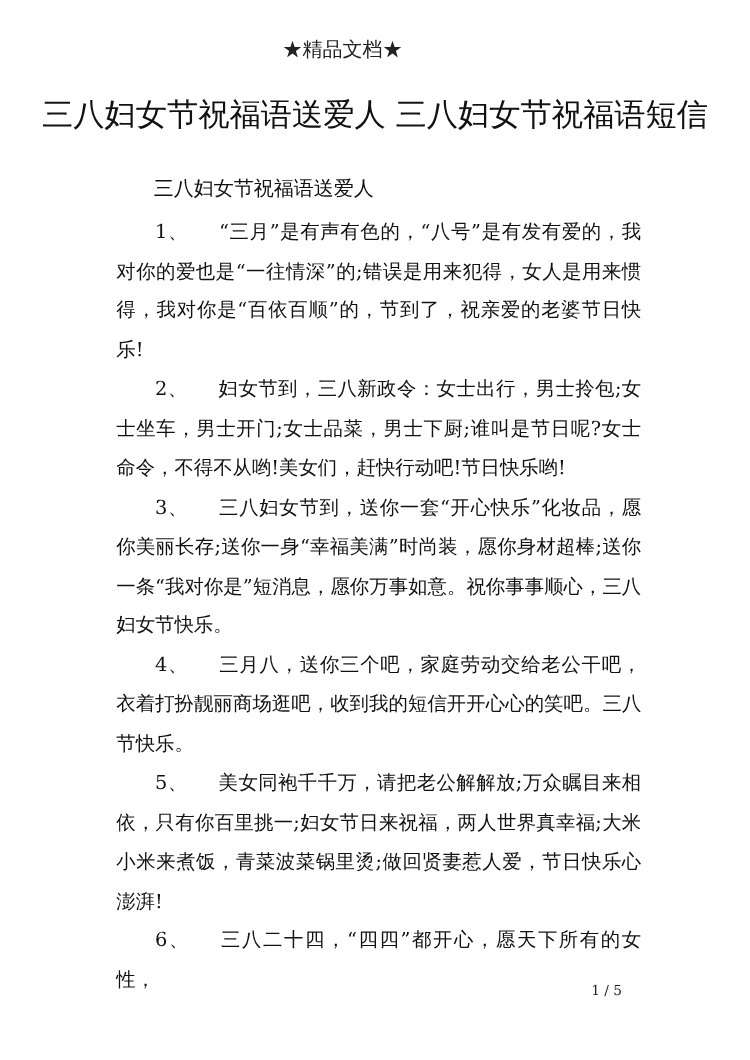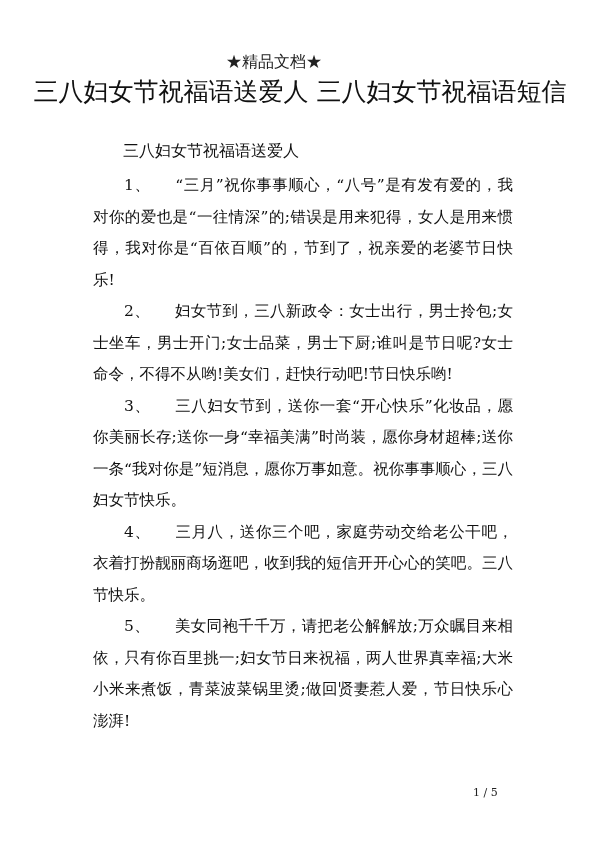--- a/index.html
+++ b/index.html
@@ -1,21 +1,21 @@
 <!DOCTYPE html>
 <html><head>
 <meta charset="utf-8">
 <style>
   html, body { margin: 0; padding: 0; background: #ffffff; }
   body {
     width: 600px; height: 848px; position: relative; overflow: hidden;
     font-family: "DejaVu Serif", "Liberation Serif", serif; color: #111;
   }
   .header-mark {
-    position: absolute; top: 52px; left: 0; width: 548px; text-align: center;
+    position: absolute; top: 30px; left: 0; width: 548px; text-align: center;
     font-size: 16px; color: #222; letter-spacing: 0px;
   }
   .title {
     position: absolute; top: 74px; left: 0; width: 600px; text-align: center;
     font-size: 25px; line-height: 35px; color: #111; font-weight: normal;
   }
   .subtitle {
     position: absolute; top: 140px; left: 123px;
     font-size: 16px; line-height: 22px; color: #111;
   }
@@ -33,20 +33,21 @@
 </head>
 <body>
 
 <div class="header-mark">★精品文档★</div>
 
 <div class="title">三八妇女节祝福语送爱人 三八妇女节祝福语短信</div>
 
 <div class="subtitle">三八妇女节祝福语送爱人</div>
 
 <div class="content">
-  <p class="para"><span class="num">1、</span><span>“三月”祝你事事顺心，“八号”是有发有爱的，我对你的爱也是“一往情深”的;错误是用来犯得，女人是用来惯得，我对你是“百依百顺”的，节到了，祝亲爱的老婆节日快乐!</span></p>
+  <p class="para"><span class="num">1、</span><span>“三月”是有声有色的，“八号”是有发有爱的，我对你的爱也是“一往情深”的;错误是用来犯得，女人是用来惯得，我对你是“百依百顺”的，节到了，祝亲爱的老婆节日快乐!</span></p>
   <p class="para"><span class="num">2、</span><span>妇女节到，三八新政令：女士出行，男士拎包;女士坐车，男士开门;女士品菜，男士下厨;谁叫是节日呢?女士命令，不得不从哟!美女们，赶快行动吧!节日快乐哟!</span></p>
   <p class="para"><span class="num">3、</span><span>三八妇女节到，送你一套“开心快乐”化妆品，愿你美丽长存;送你一身“幸福美满”时尚装，愿你身材超棒;送你一条“我对你是”短消息，愿你万事如意。祝你事事顺心，三八妇女节快乐。</span></p>
   <p class="para"><span class="num">4、</span><span>三月八，送你三个吧，家庭劳动交给老公干吧，衣着打扮靓丽商场逛吧，收到我的短信开开心心的笑吧。三八节快乐。</span></p>
   <p class="para"><span class="num">5、</span><span>美女同袍千千万，请把老公解解放;万众瞩目来相依，只有你百里挑一;妇女节日来祝福，两人世界真幸福;大米小米来煮饭，青菜波菜锅里烫;做回贤妻惹人爱，节日快乐心澎湃!</span></p>
+  <p class="para"><span class="num">6、</span><span>三八二十四，“四四”都开心，愿天下所有的女性，</span></p>
 </div>
 
 <div class="page-num">1 / 5</div>
 
 </body></html>

